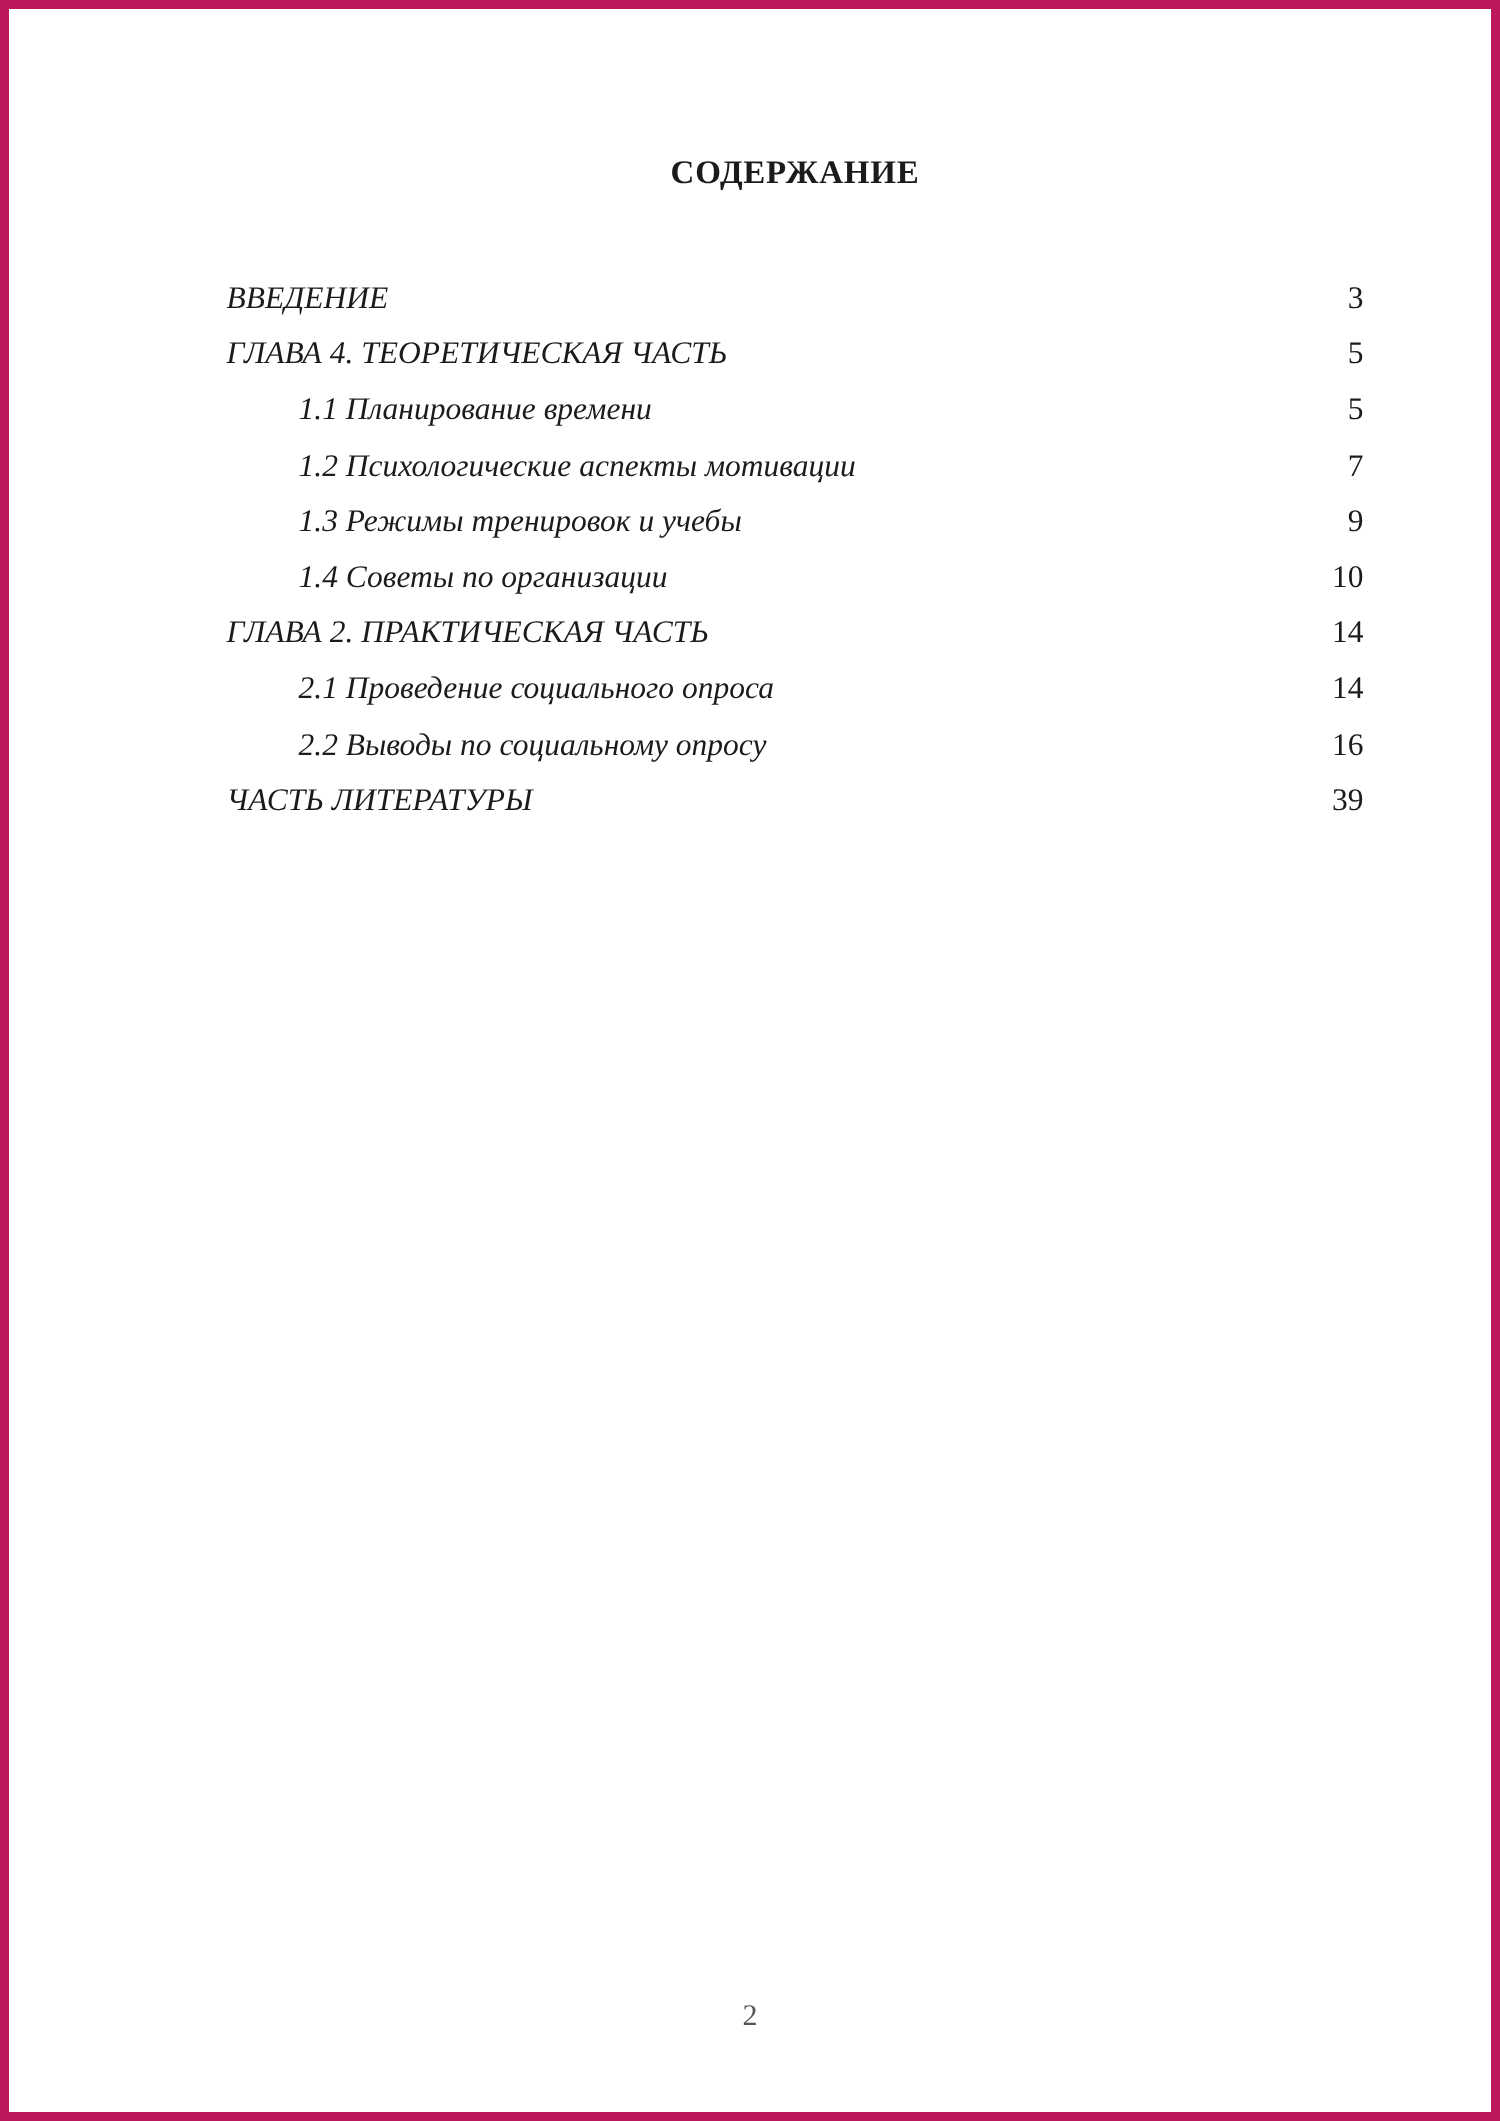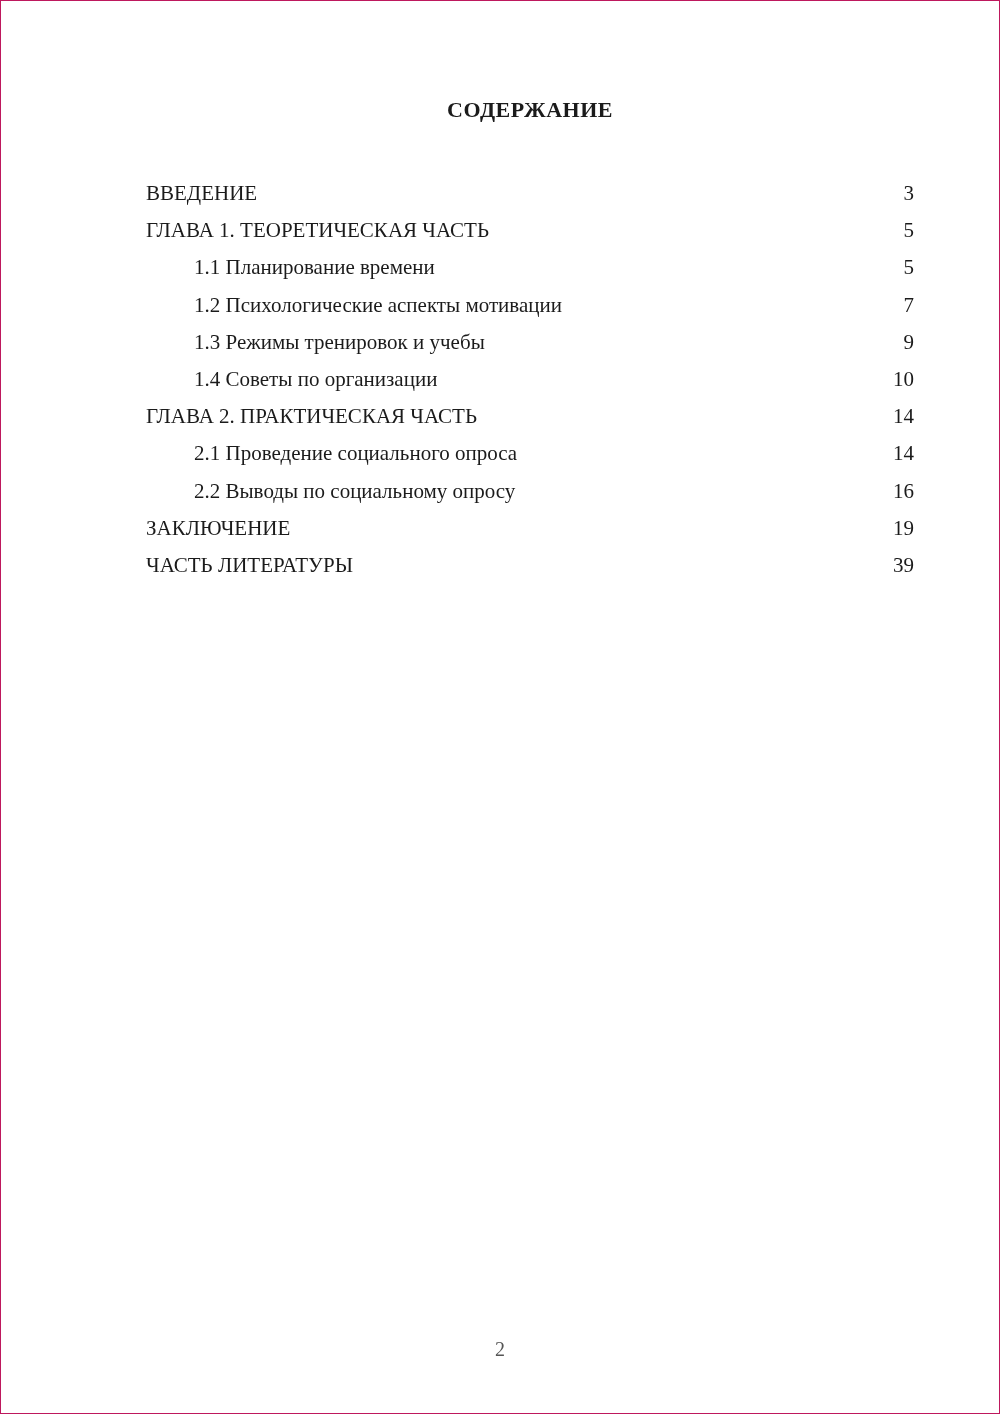--- a/index.html
+++ b/index.html
@@ -8,40 +8,40 @@
     width: 1000px;
     height: 1414px;
     font-family: "Liberation Serif", "DejaVu Serif", serif;
     color: #1b1b1b;
   }
   .page {
     position: relative;
     width: 1000px;
     height: 1414px;
     background: #ffffff;
-    border: 1px solid #be185d;
+    border: 6px solid #be185d;
     padding: 96px 85px 0 145px;
   }
   .title {
     text-align: center;
     font-weight: bold;
     font-size: 22px;
     letter-spacing: 0.5px;
     margin-bottom: 52px;
   }
   .toc { width: 100%; }
   .toc-row {
     display: flex;
     justify-content: space-between;
     align-items: baseline;
     font-size: 21px;
     line-height: 37.2px;
   }
   .toc-row.indent { padding-left: 48px; align-items: center; }
-  .toc-label { white-space: nowrap; }
+  .toc-label { white-space: nowrap; font-style: italic; }
   .toc-page { white-space: nowrap; padding-left: 20px; }
   .footer {
     position: absolute;
     left: 0;
     right: 0;
     bottom: 52px;
     text-align: center;
     font-size: 20px;
     color: #555555;
   }
@@ -54,21 +54,21 @@
   <h1 class="title">СОДЕРЖАНИЕ</h1>
 
   <div class="toc">
 
     <div class="toc-row">
       <span class="toc-label">ВВЕДЕНИЕ</span>
       <span class="toc-page">3</span>
     </div>
 
     <div class="toc-row">
-      <span class="toc-label">ГЛАВА 1. ТЕОРЕТИЧЕСКАЯ ЧАСТЬ</span>
+      <span class="toc-label">ГЛАВА 4. ТЕОРЕТИЧЕСКАЯ ЧАСТЬ</span>
       <span class="toc-page">5</span>
     </div>
 
     <div class="toc-row indent">
       <span class="toc-label">1.1 Планирование времени</span>
       <span class="toc-page">5</span>
     </div>
 
     <div class="toc-row indent">
       <span class="toc-label">1.2 Психологические аспекты мотивации</span>
@@ -93,24 +93,20 @@
     <div class="toc-row indent">
       <span class="toc-label">2.1 Проведение социального опроса</span>
       <span class="toc-page">14</span>
     </div>
 
     <div class="toc-row indent">
       <span class="toc-label">2.2 Выводы по социальному опросу</span>
       <span class="toc-page">16</span>
     </div>
 
-    <div class="toc-row">
-      <span class="toc-label">ЗАКЛЮЧЕНИЕ</span>
-      <span class="toc-page">19</span>
-    </div>
 
     <div class="toc-row">
       <span class="toc-label">ЧАСТЬ ЛИТЕРАТУРЫ</span>
       <span class="toc-page">39</span>
     </div>
 
   </div>
 
   <div class="footer">2</div>
 

